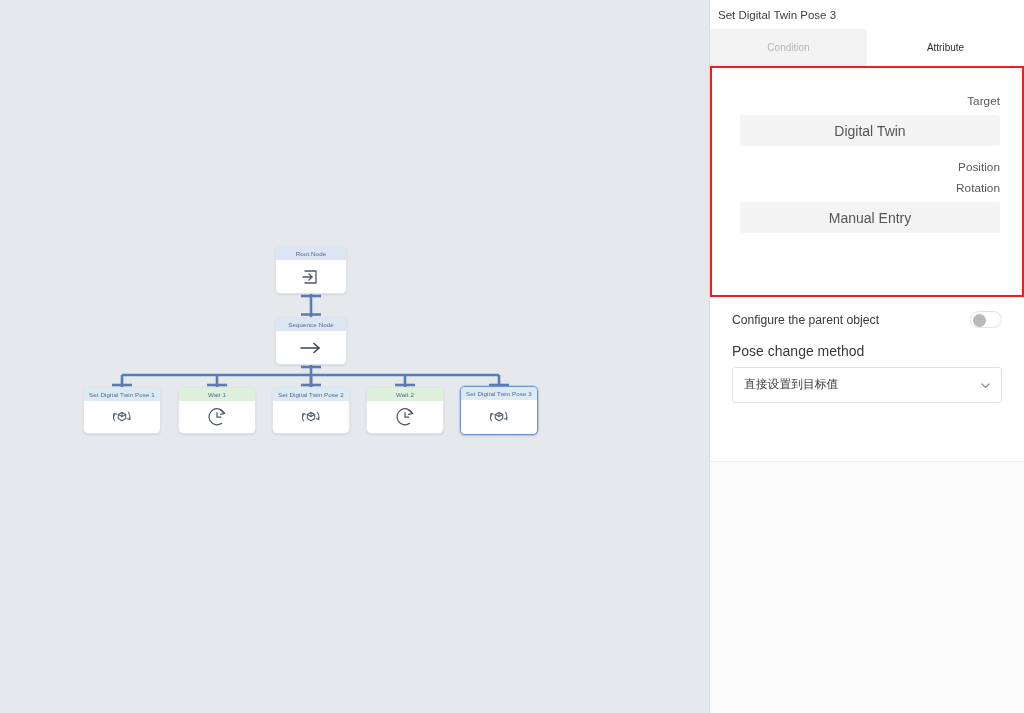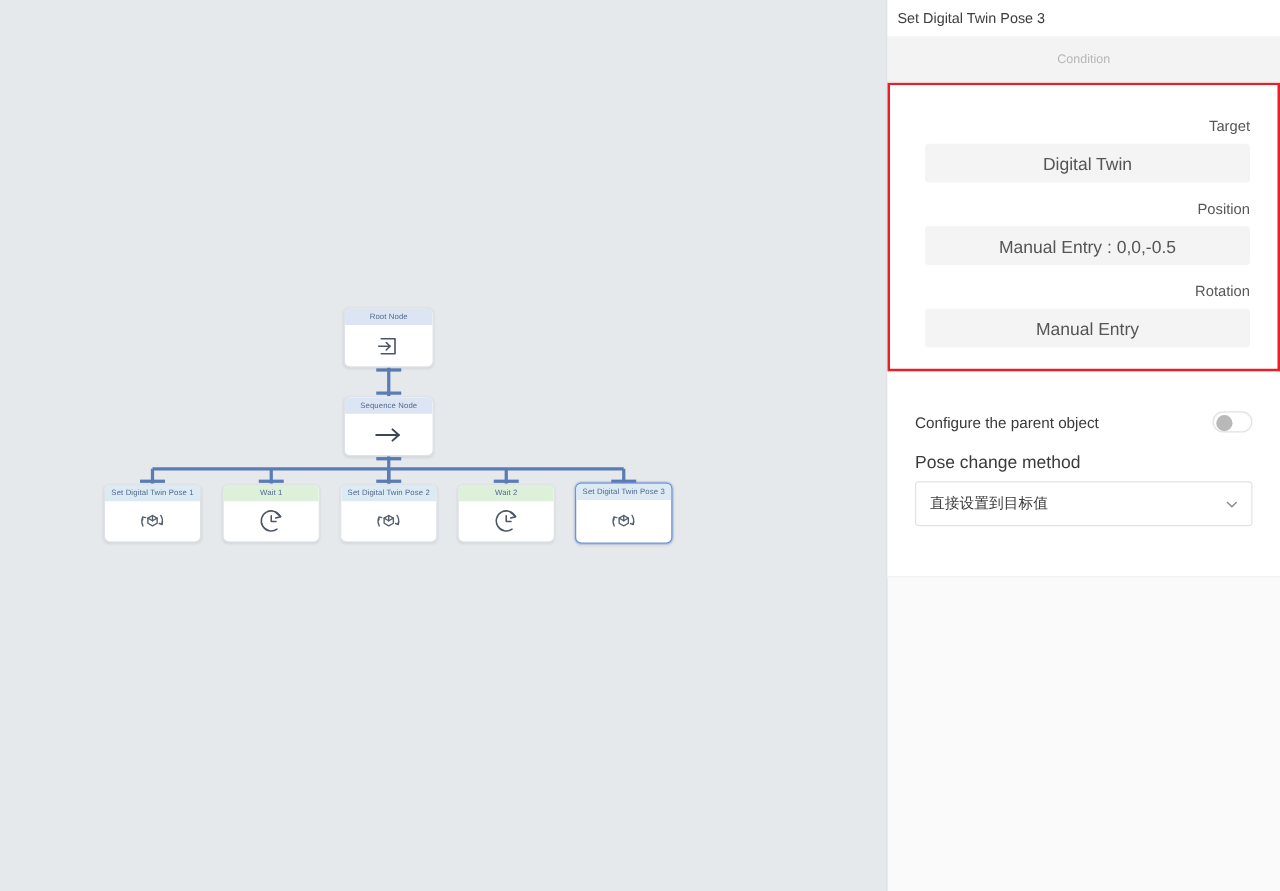--- a/index.html
+++ b/index.html
@@ -122,21 +122,21 @@
     border-radius: 3px;
     height: 31px;
     display: flex; align-items: center; justify-content: center;
     font-size: 14px;
     color: #555555;
     margin-bottom: 14px;
     cursor: pointer;
   }
   .field-value.last { margin-bottom: 0; }
 
-  #below-highlight { padding: 32px 22px 0 22px; }
+  #below-highlight { padding: 14px 22px 0 22px; }
   .row-toggle {
     display: flex; align-items: center; justify-content: space-between;
     margin-bottom: 15px;
   }
   .row-toggle .lbl { font-size: 12.2px; color: #3a3a3a; }
   .switch {
     width: 32px; height: 17px;
     border-radius: 9px;
     background: #ffffff;
     border: 1px solid #e2e2e2;
@@ -307,31 +307,31 @@
     </div>
 
   </div>
 
   <div id="panel">
 
     <div id="panel-title">Set Digital Twin Pose 3</div>
 
     <div id="tabs">
       <div class="tab inactive">Condition</div>
+      <div class="tab active">Attribute</div>
     </div>
 
     <div id="panel-body">
 
       <div id="highlight">
 
         <div class="field-label">Target</div>
         <div class="field-value">Digital Twin</div>
 
         <div class="field-label">Position</div>
-        <div class="field-value">Manual Entry : 0,0,-0.5</div>
 
         <div class="field-label">Rotation</div>
         <div class="field-value last">Manual Entry</div>
 
       </div>
 
       <div id="below-highlight">
 
         <div class="row-toggle">
           <span class="lbl">Configure the parent object</span>

